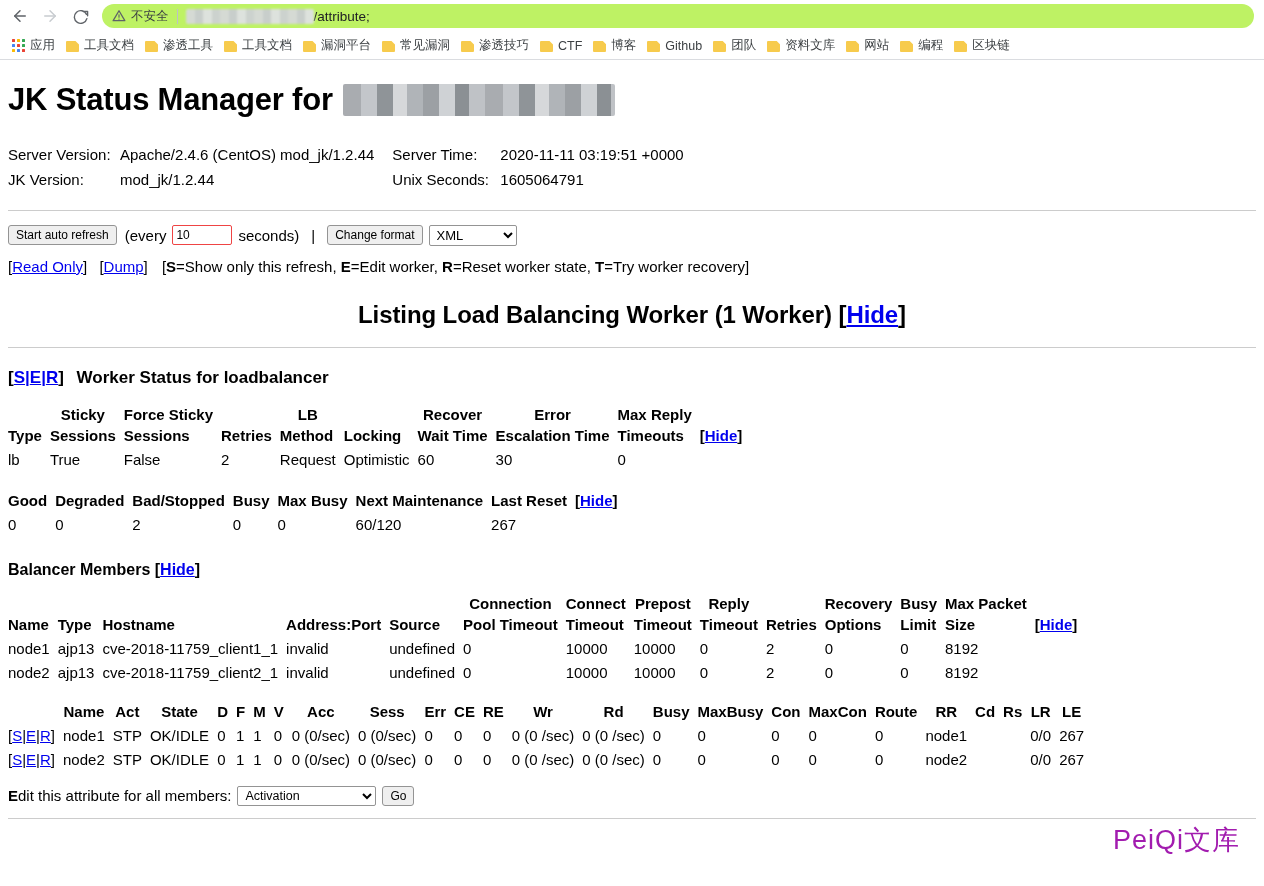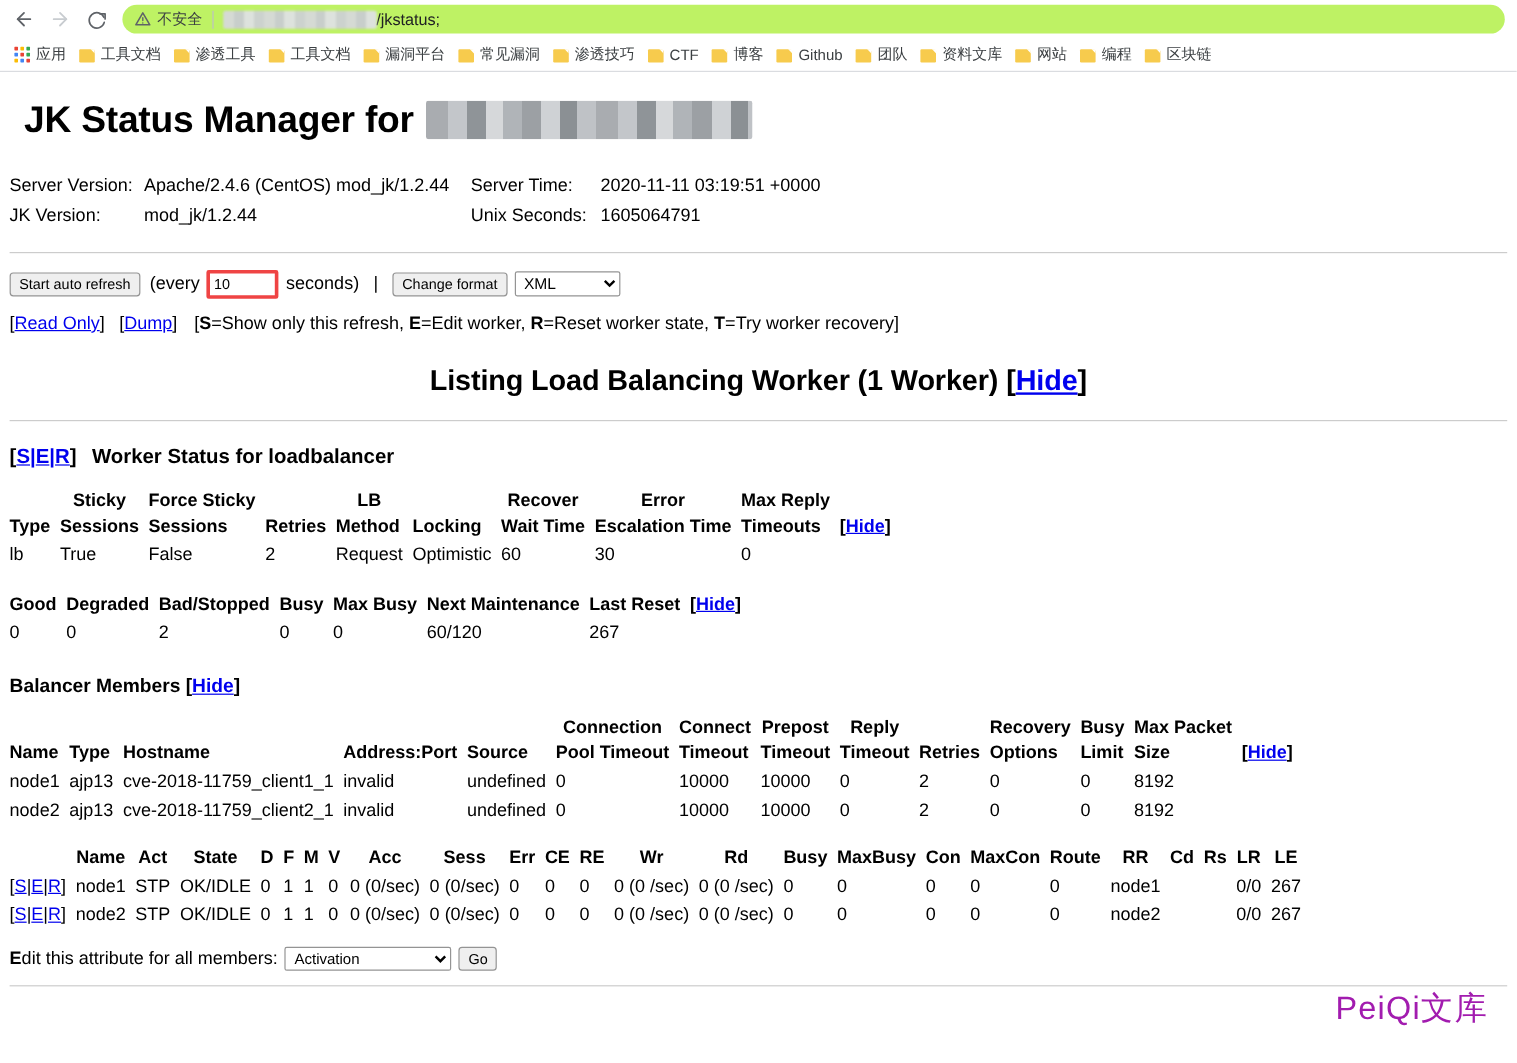--- a/index.html
+++ b/index.html
@@ -120,21 +120,21 @@
 
   
   #page{
     padding:0 8px;
     color:#000000;
     font-size:15px;
   }
   h1#page-title{
     font-size:31px;
     font-weight:bold;
-    margin:22px 0 0 12px;
+    margin:22px 0 0 0;
     line-height:1.15;
     display:flex;
     align-items:center;
     gap:10px;
     letter-spacing:-0.2px;
   }
   .mosaic{
     display:inline-block;
     width:272px;height:32px;
     border-radius:2px;
@@ -180,21 +180,21 @@
     border:1px solid #949494;
     border-radius:3px;
     color:#000;
     line-height:normal;
   }
   input.txt{
     font-family:"Liberation Sans", sans-serif;
     font-size:12px;
     width:60px;
     padding:2px 3px;
-    border:3px solid #ef4444;
+    border:1px solid #ef4444;
     border-radius:2px;
     background:#fff;
     color:#000;
   }
   select.sel{
     font-family:"Liberation Sans", sans-serif;
     font-size:13px;
     padding:1px 3px;
     border:1px solid #949494;
     border-radius:2px;
@@ -307,21 +307,21 @@
     <span class="warn-icon">
       <svg width="14" height="14" viewBox="0 0 24 24" fill="currentColor">
           <path d="M12 3 L22 20 L2 20 Z" fill="none" stroke="currentColor" stroke-width="2.2" stroke-linejoin="round"></path>
           <rect x="11" y="9" width="2" height="6" rx="1"></rect>
           <rect x="11" y="16.4" width="2" height="2" rx="1"></rect>
         </svg>
     </span>
     <span class="not-secure">不安全</span>
     <span class="vdiv"></span>
     <span class="blur-host"></span>
-    <span class="url-path">/jkstatus;</span>
+    <span class="url-path">/attribute;</span>
   </div>
 </div>
 
 <div id="bookmarks-bar">
     <div class="bm">
       <span class="apps-grid">
         <i style="background: rgb(234, 67, 53);"></i>
         <i style="background: rgb(251, 188, 5);"></i>
         <i style="background: rgb(52, 168, 83);"></i>
         <i style="background: rgb(66, 133, 244);"></i>

